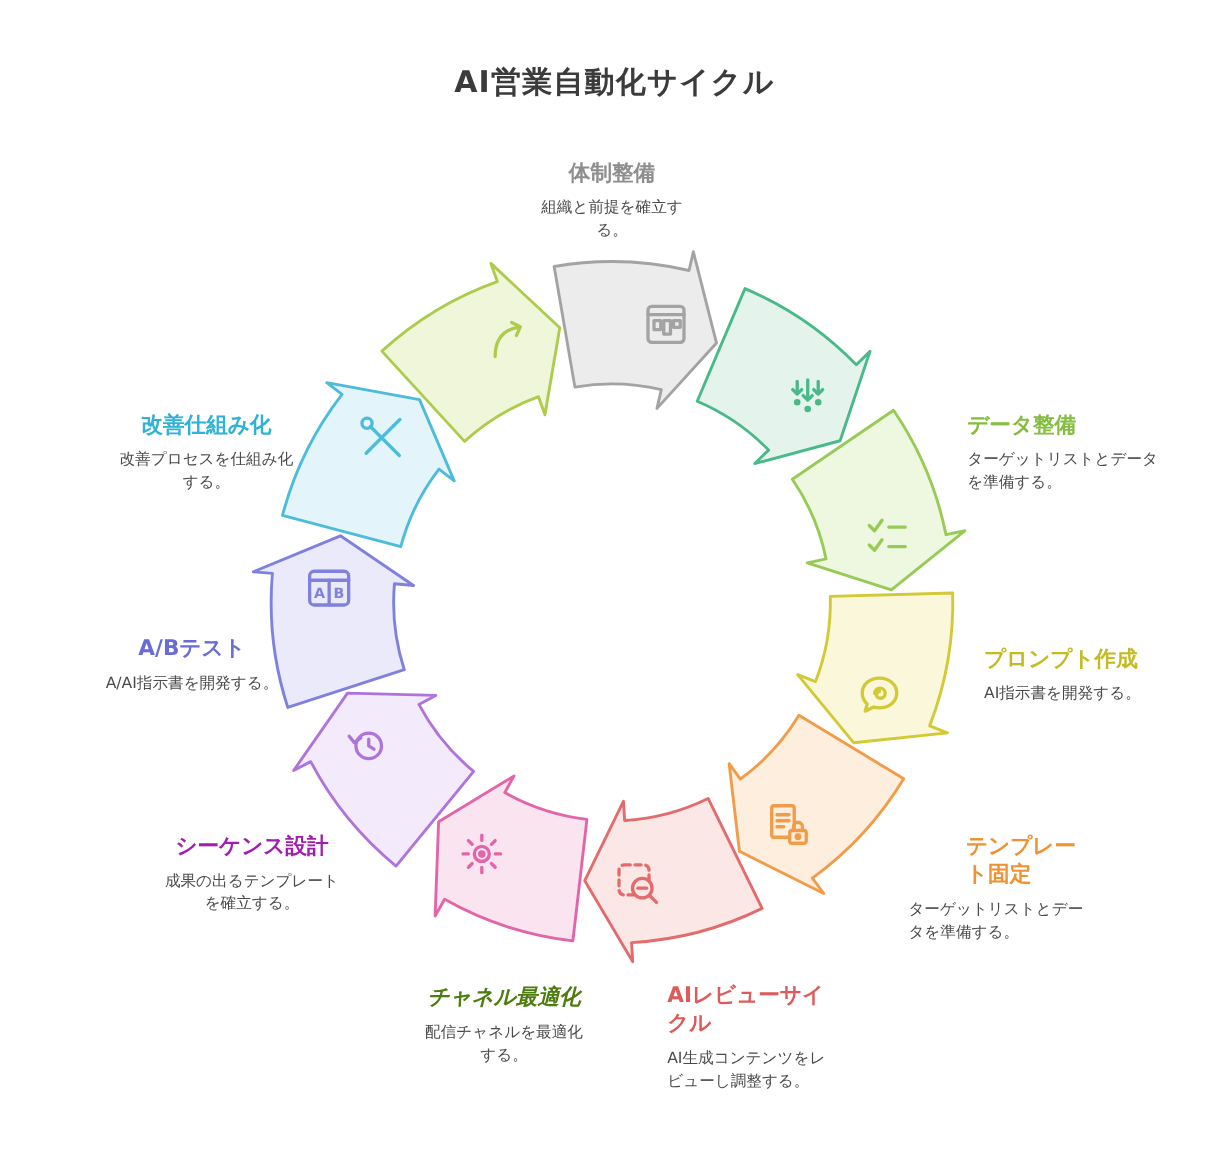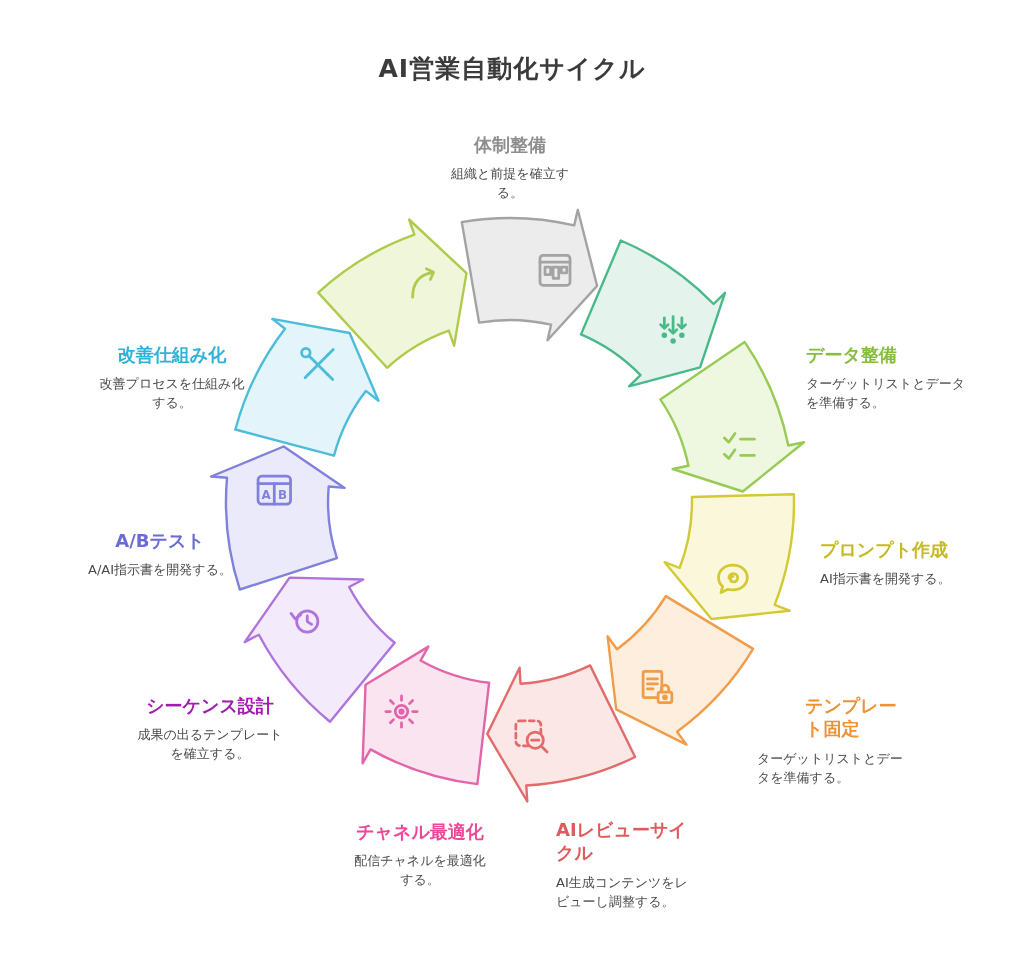--- a/index.html
+++ b/index.html
@@ -172,21 +172,21 @@
     <div class="step-title" style="color: rgb(238, 146, 54); margin-left: 48px;">テンプレート固定</div>
     <div class="step-desc">ターゲットリストとデータを準備する。</div>
   </div>
 
   <div class="step-label pos-5 align-left">
     <div class="step-title" style="color: rgb(223, 90, 90);">AIレビューサイクル</div>
     <div class="step-desc">AI生成コンテンツをレビューし調整する。</div>
   </div>
 
   <div class="step-label pos-6 align-center">
-    <div class="step-title" style="color: #ec4899;">チャネル最適化</div>
+    <div class="step-title" style="color: #4d7c0f; font-style: italic;">チャネル最適化</div>
     <div class="step-desc">配信チャネルを最適化する。</div>
   </div>
 
   <div class="step-label pos-7 align-center">
     <div class="step-title" style="color: #a21caf;">シーケンス設計</div>
     <div class="step-desc">成果の出るテンプレートを確立する。</div>
   </div>
 
   <div class="step-label pos-8 align-center">
     <div class="step-title" style="color: rgb(107, 107, 214);">A/Bテスト</div>

